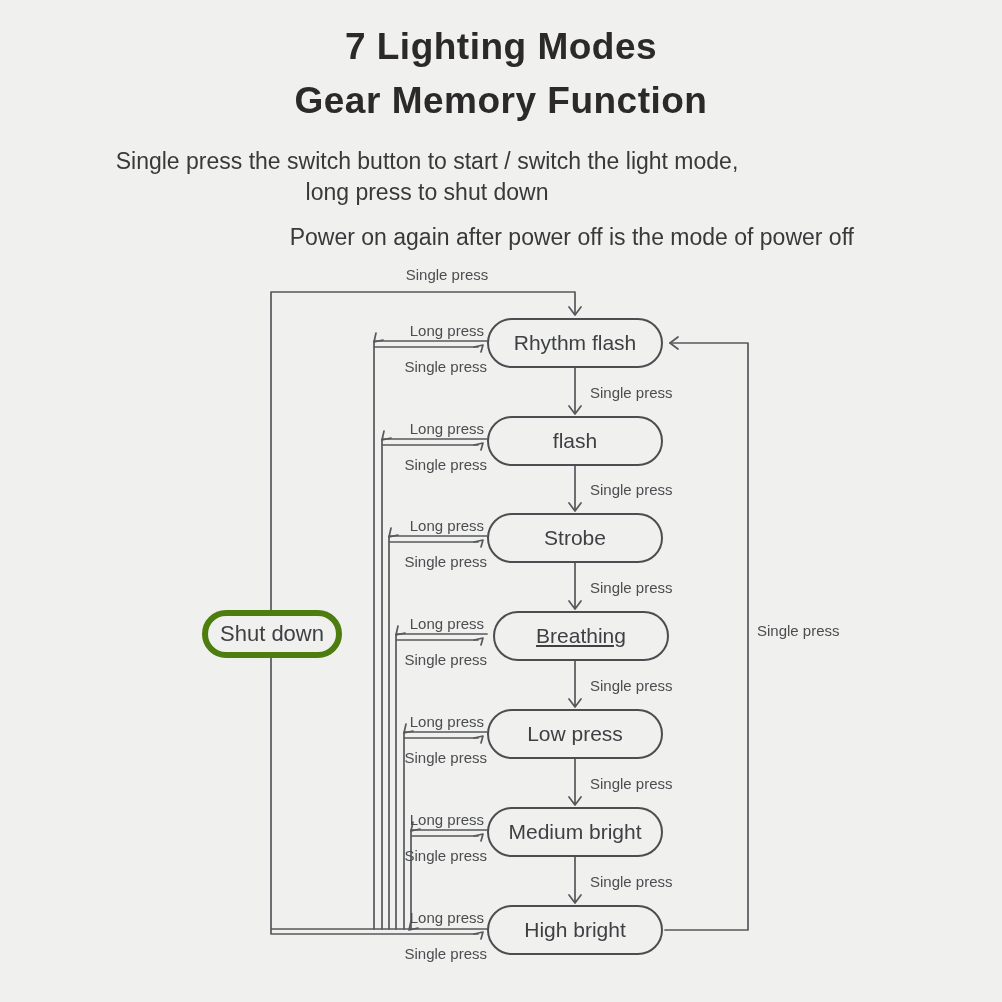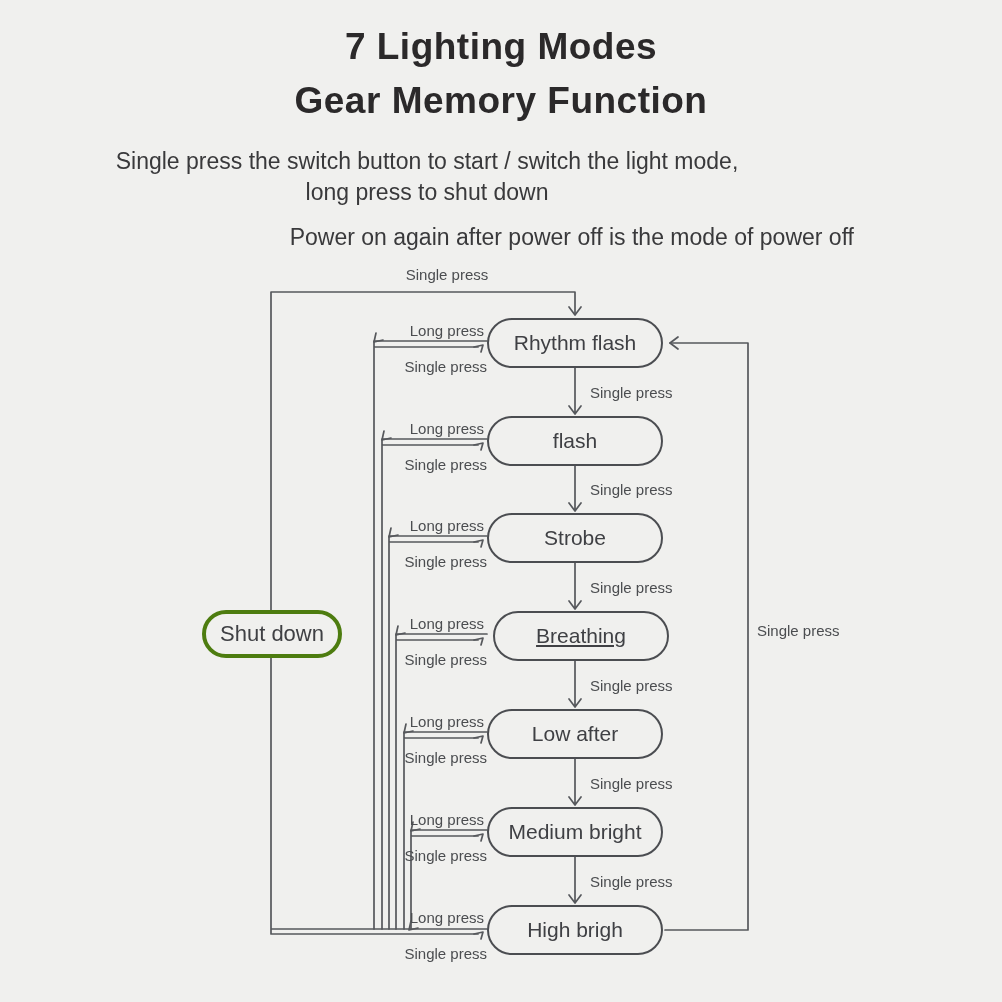--- a/index.html
+++ b/index.html
@@ -37,21 +37,21 @@
     background:#f0f0ee;
     display:flex;align-items:center;justify-content:center;
     font-size:21px;
     color:#3f4044;
     box-sizing:border-box;
   }
   .shutdown-box{
     position:absolute;
     left:202px;top:610px;
     width:140px;height:48px;
-    border:4px solid #4d7c0f;
+    border:6px solid #4d7c0f;
     border-radius:25px;
     background:#f0f0ee;
     display:flex;align-items:center;justify-content:center;
     font-size:22px;
     color:#3f4044;
     box-sizing:border-box;
   }
   .press-label{
     position:absolute;
     font-size:15px;
@@ -114,27 +114,27 @@
   <div class="mode-box" style="left:487px;top:318px;">
       <span>Rhythm flash</span>
     </div>
   <div class="mode-box" style="left:487px;top:513px;">
       <span>Strobe</span>
     </div>
   <div class="mode-box" style="left:493px;top:611px;text-decoration:underline;">
       <span>Breathing</span>
     </div>
   <div class="mode-box" style="left:487px;top:709px;">
-      <span>Low after</span>
+      <span>Low press</span>
     </div>
   <div class="mode-box" style="left:487px;top:807px;">
       <span>Medium bright</span>
     </div>
   <div class="mode-box" style="left:487px;top:905px;">
-      <span>High brigh</span>
+      <span>High bright</span>
     </div>
 
   <div class="shutdown-box">
       <span>Shut down</span>
     </div>
 
   <div class="press-label calign" style="left:377px;top:266px;">Single press</div>
   <div class="press-label" style="left:757px;top:622px;">Single press</div>
 
   <div class="press-label" style="left:590px;top:384px;">Single press</div>

